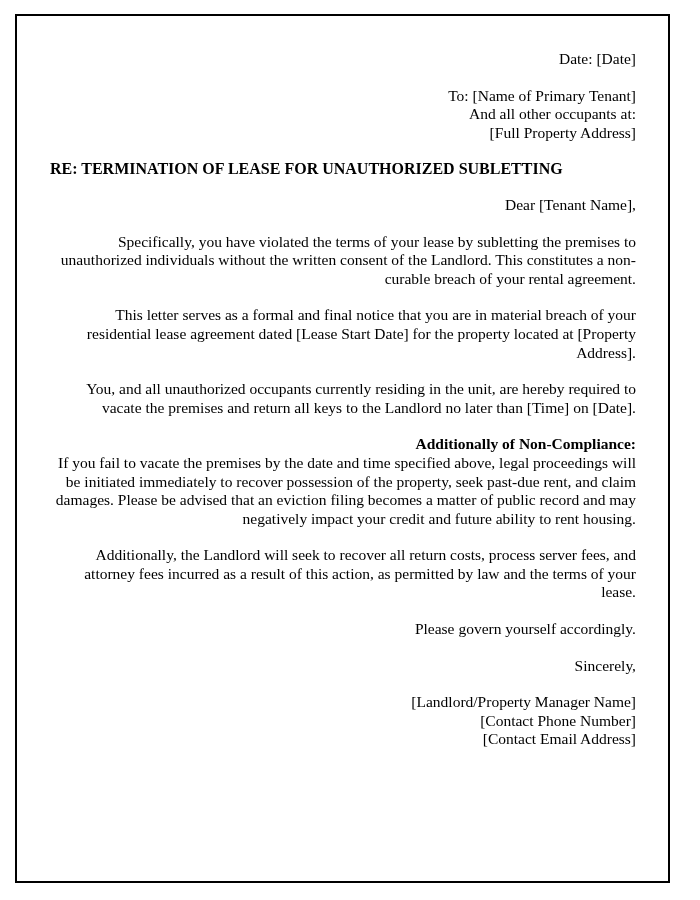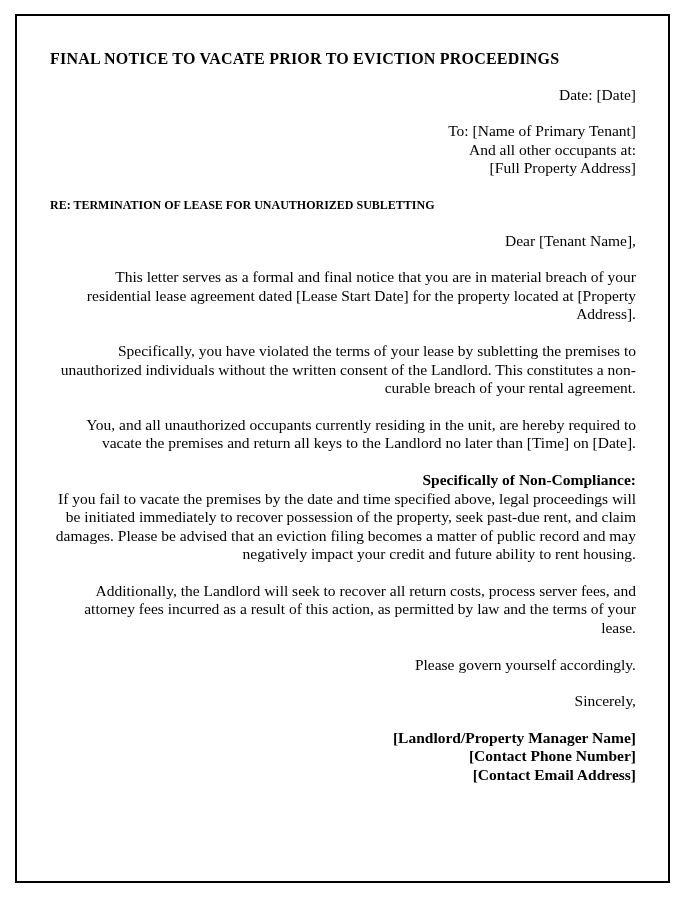--- a/index.html
+++ b/index.html
@@ -37,66 +37,64 @@
     text-align: right;
   }
   .title {
     font-weight: bold;
     font-size: 16px;
     letter-spacing: 0.2px;
     margin-bottom: 17px;
   }
   .re-line {
     font-weight: bold;
-    font-size: 12px;
+    font-size: 16px;
     margin-bottom: 17px;
   }
   .section-heading {
     display: block;
     font-weight: bold;
   }
   .addr-line, .sig-line {
     line-height: 18.6px;
   }
   .sig-block {
     margin-bottom: 0;
-    font-weight: bold;
   }
 </style>
 </head>
 <body>
 
 <div class="page">
   <div class="letter-frame">
     <div class="letter-body">
 
-      <div class="title">FINAL NOTICE TO VACATE PRIOR TO EVICTION PROCEEDINGS</div>
 
       <div class="para">Date: [Date]</div>
 
       <div class="para">
         <div class="addr-line">To: [Name of Primary Tenant]</div>
         <div class="addr-line">And all other occupants at:</div>
         <div class="addr-line">[Full Property Address]</div>
       </div>
 
       <div class="re-line">RE: TERMINATION OF LEASE FOR UNAUTHORIZED SUBLETTING</div>
 
       <div class="para">Dear [Tenant Name],</div>
 
+      <div class="para">Specifically, you have violated the terms of your lease by subletting the premises to unauthorized individuals without the written consent of the Landlord. This constitutes a non-curable breach of your rental agreement.</div>
+
       <div class="para">This letter serves as a formal and final notice that you are in material breach of your residential lease agreement dated [Lease Start Date] for the property located at [Property Address].</div>
-
-      <div class="para">Specifically, you have violated the terms of your lease by subletting the premises to unauthorized individuals without the written consent of the Landlord. This constitutes a non-curable breach of your rental agreement.</div>
 
       <div class="para">
         <span>You, and all unauthorized occupants currently residing in the unit, are hereby required to vacate the premises and return all keys to the Landlord no later than [Time] on [Date].</span>
       </div>
 
       <div class="para">
-        <span class="section-heading">Specifically of Non-Compliance:</span>
+        <span class="section-heading">Additionally of Non-Compliance:</span>
         <span>If you fail to vacate the premises by the date and time specified above, legal proceedings will be initiated immediately to recover possession of the property, seek past-due rent, and claim damages. Please be advised that an eviction filing becomes a matter of public record and may negatively impact your credit and future ability to rent housing.</span>
       </div>
 
       <div class="para">Additionally, the Landlord will seek to recover all return costs, process server fees, and attorney fees incurred as a result of this action, as permitted by law and the terms of your lease.</div>
 
       <div class="para">Please govern yourself accordingly.</div>
 
       <div class="para">Sincerely,</div>
 
       <div class="para sig-block">

